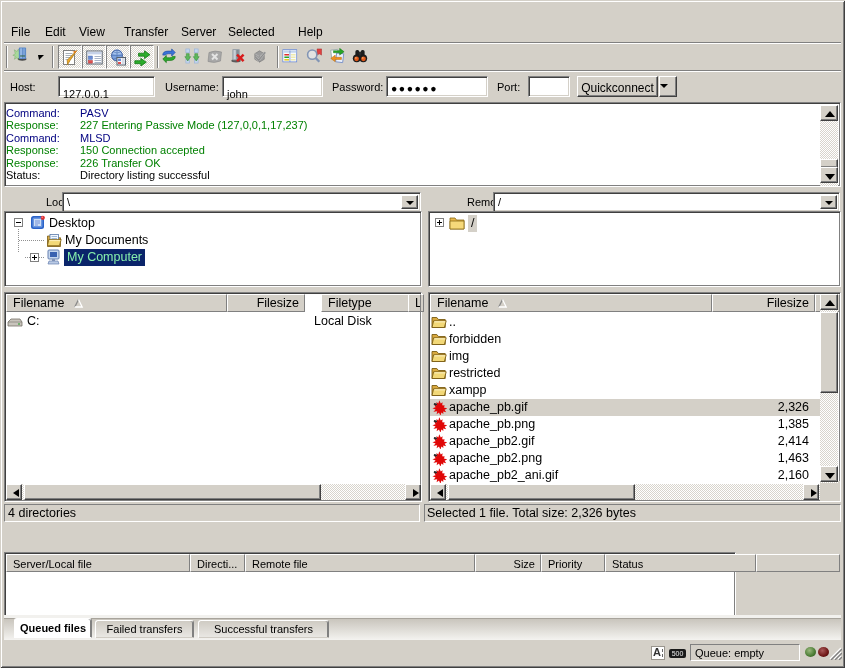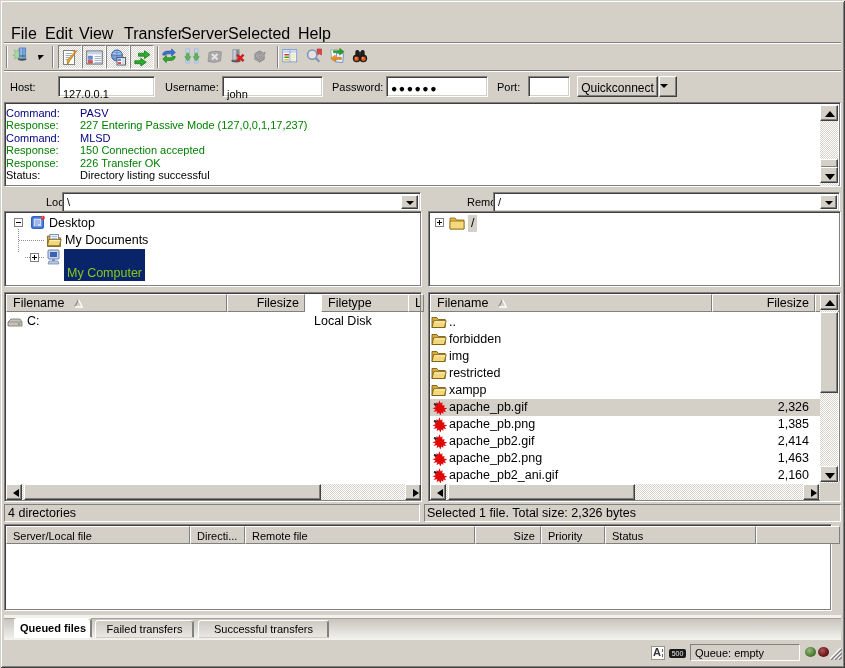--- a/index.html
+++ b/index.html
@@ -16,21 +16,21 @@
   box-shadow: inset -1px -1px 0 #808080; background:#d4d0c8; }
 .dither { background-image: conic-gradient(#fff 25%, #d8d4cc 0 50%, #fff 0 75%, #d8d4cc 0);
   background-size:2px 2px; }
 
 #titlebar { left:4px; top:3px; width:837px; height:19px;
   background:linear-gradient(90deg,#0a246a, #a6caf0); }
 #titletext { position:absolute; left:21px; top:2px; color:#fff; font-size:13px; font-weight:bold; letter-spacing:0px;}
 .tbtn { position:absolute; top:3px; width:15px; height:13px; border:1px solid;
   border-color:#fff #404040 #404040 #fff; box-shadow: inset -1px -1px 0 #808080; background:#d4d0c8; }
 
-#menubar { left:4px; top:22px; width:837px; height:20px; font-size:16px; }
+#menubar { left:4px; top:22px; width:837px; height:20px; font-size:12px; }
 #menubar span { position:absolute; top:3px; }
 
 #toolbar { left:4px; top:44px; width:837px; height:26px; }
 .tsep { position:absolute; top:2px; width:2px; height:22px;
   border-left:1px solid #808080; border-right:1px solid #fff; }
 .ticon { position:absolute; top:5px; width:16px; height:16px; }
 .toggle { position:absolute; top:1px; width:24px; height:24px; border:1px solid;
   border-color:#808080 #fff #fff #808080;
   background-image: conic-gradient(#fff 25%, #d8d4cc 0 50%, #fff 0 75%, #d8d4cc 0);
   background-size:2px 2px; }
@@ -295,21 +295,21 @@
 <span class="abs sitelbl" style="left:431px">Remote site:</span>
 <div class="combo" style="left:493px;width:347px">/
   <div class="combobtn">
         <div class="darr"></div>
       </div>
 </div>
 
 <div class="panel" style="left:4px;top:211px;width:418px;height:76px">
   <div class="trow" style="left:44px;top:3px">Desktop</div>
   <div class="trow" style="left:60px;top:20px">My Documents</div>
-  <div class="trow" style="left:59px;top:37px;background:#0a246a;color:#84cc16;padding:16px 3px">My Computer</div>
+  <div class="trow" style="left:59px;top:37px;background:#0a246a;color:#86efac;padding:0 3px">My Computer</div>
   <div class="abs" style="left:13px;top:17px;width:1px;height:24px;background-image:linear-gradient(#909090 50%, transparent 50%);background-size:1px 2px"></div>
   <div class="abs" style="left:14px;top:28px;width:26px;height:1px;background-image:linear-gradient(90deg,#909090 50%, transparent 50%);background-size:2px 1px"></div>
   <div class="abs" style="left:20px;top:45px;width:20px;height:1px;background-image:linear-gradient(90deg,#909090 50%, transparent 50%);background-size:2px 1px"></div>
   <div class="eb" style="left:9px;top:6px">
         <div class="h"></div>
       </div>
   <div class="eb" style="left:25px;top:41px">
         <div class="h"></div>
         <div class="v"></div>
       </div>
@@ -466,21 +466,21 @@
   <div class="sbtn" style="left:374px;top:191px;width:16px;height:16px">
     <svg style="left:6px;top:3px" width="8" height="10">
           <path d="M1 1 L1 9 L7 5 Z" fill="#000"></path>
         </svg>
   </div>
 </div>
 
 <div class="sbar" style="left:4px;top:504px;width:416px">4 directories</div>
 <div class="sbar" style="left:424px;top:504px;width:417px;padding-left:2px">Selected 1 file. Total size: 2,326 bytes</div>
 
-<div class="panel" style="left:4px;top:524px;width:828px;height:87px">
+<div class="panel" style="left:4px;top:552px;width:732px;height:87px">
   <div class="hdr qh" style="left:1px;top:1px;width:184px">Server/Local file</div>
   <div class="hdr qh" style="left:185px;top:1px;width:55px">Directi...</div>
   <div class="hdr qh" style="left:240px;top:1px;width:230px">Remote file</div>
   <div class="hdr qh" style="left:470px;top:1px;width:66px;text-align:right;padding-right:5px">Size</div>
   <div class="hdr qh" style="left:536px;top:1px;width:64px">Priority</div>
   <div class="hdr qh" style="left:600px;top:1px;width:151px">Status</div>
   <div class="hdr qh" style="left:751px;top:1px;width:84px"></div>
 </div>
 
 <div class="abs" style="left:4px;top:615px;width:837px;height:3px;background:#f2f1ee"></div>

